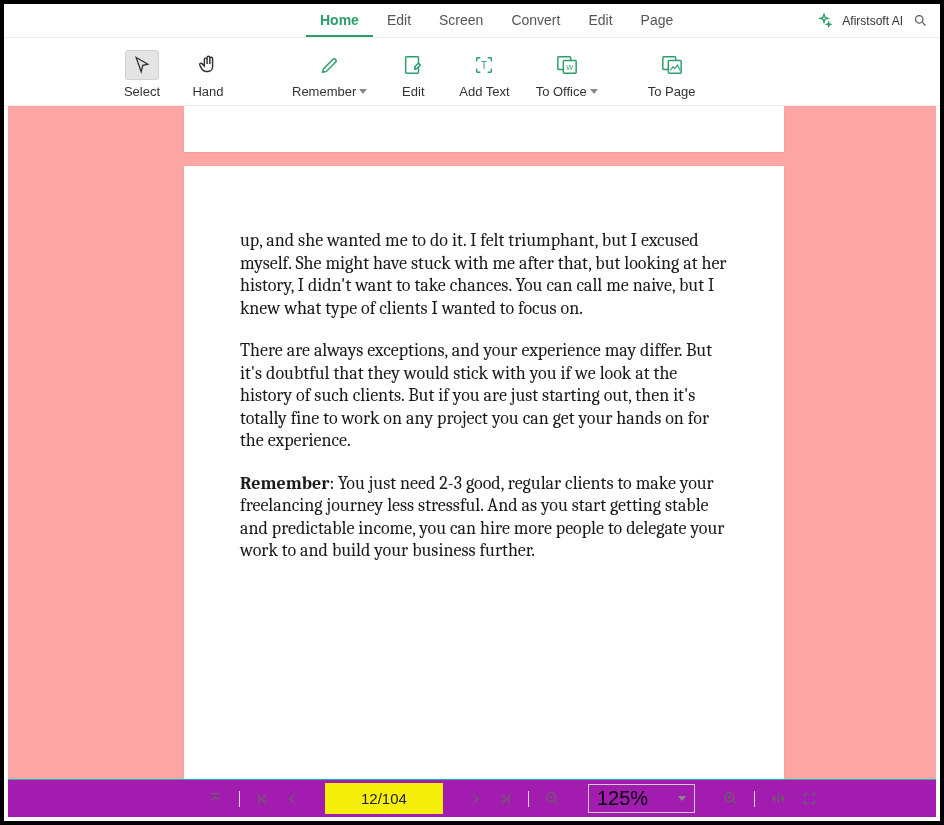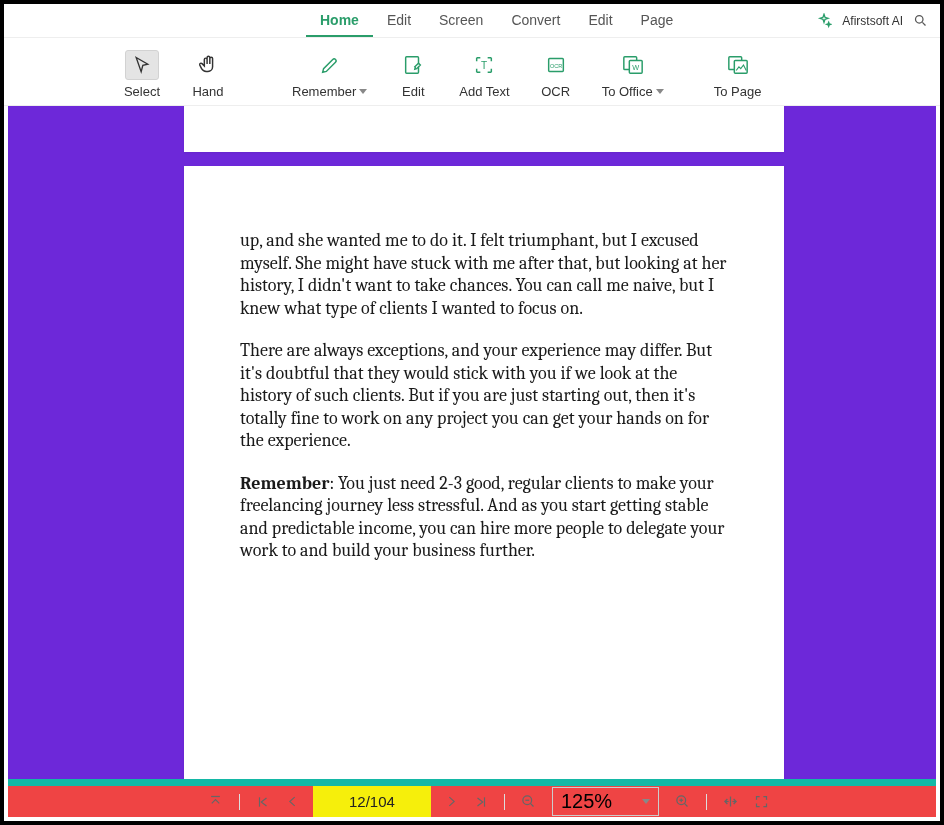--- a/index.html
+++ b/index.html
@@ -74,21 +74,21 @@
   .caret-down {
     width: 0; height: 0;
     border-left: 4px solid transparent;
     border-right: 4px solid transparent;
     border-top: 5px solid #888;
   }
   .spacer-wide { width: 28px; }
   .spacer-med { width: 14px; }
 
   .viewport {
-    background: #6d28d9;
+    background: #fca5a5;
     position: absolute;
     top: 102px; left: 4px; right: 4px; bottom: 42px;
     overflow: hidden;
     text-decoration: underline;
   }
   .page-strip {
     position: absolute;
     left: 176px;
     width: 600px;
     top: 0;
@@ -111,27 +111,27 @@
     font-size: 18px;
     line-height: 1.25;
     color: #1a1a1a;
   }
   .para { margin: 0 0 20px 0; }
 
   .statusbar {
     position: absolute;
     left: 4px; right: 4px; bottom: 4px;
     height: 38px;
-    background: #ef4444;
+    background: #a21caf;
     display: flex;
     align-items: center;
     padding: 0 12px 0 200px;
-    gap: 16px;
+    gap: 28px;
     font-size: 14px;
-    border-top: 7px solid #14b8a6;
+    border-top: 1px solid #14b8a6;
   }
   .nav-group { display: flex; align-items: center; gap: 16px; }
   .nav-btn { color: #666; cursor: pointer; display:flex; align-items:center;}
   .vsep { width: 1px; height: 16px; background: #ddd; }
   .page-indicator {
     background: #f6ef0b;
     padding: 5px 34px;
     font-size: 15px;
     color: #222;
     box-shadow: 0 0 0 2px #f6ef0b;
@@ -232,31 +232,20 @@
       <svg width="22" height="22" viewBox="0 0 24 24" fill="none" stroke="#2a9d6a" stroke-width="1.6">
         <path d="M4 4h4M4 4v4M20 4h-4M20 4v4M4 20h4M4 20v-4M20 20h-4M20 20v-4"></path>
         <text x="12" y="16" font-size="11" text-anchor="middle" fill="#2a9d6a" stroke="none" font-family="Arial">T</text>
       </svg>
     </div>
     <span class="tool-label">
         <span>Add Text</span>
       </span>
   </div>
 
-  <div class="tool">
-    <div class="icon-wrap">
-      <svg width="22" height="22" viewBox="0 0 24 24" fill="none" stroke="#2a9d6a" stroke-width="1.6">
-        <rect x="4" y="5" width="16" height="14" rx="1"></rect>
-        <text x="12" y="15" font-size="6" text-anchor="middle" fill="#2a9d6a" stroke="none" font-family="Arial">OCR</text>
-      </svg>
-    </div>
-    <span class="tool-label">
-        <span>OCR</span>
-      </span>
-  </div>
 
   <div class="tool">
     <div class="icon-wrap">
       <svg width="24" height="22" viewBox="0 0 26 24" fill="none" stroke="#2a9d6a" stroke-width="1.6">
         <rect x="3" y="3" width="14" height="14" rx="1"></rect>
         <rect x="9" y="7" width="14" height="14" rx="1" fill="#fff"></rect>
         <text x="16" y="17" font-size="8" text-anchor="middle" fill="#2a9d6a" stroke="none" font-family="Arial">W</text>
       </svg>
     </div>
     <span class="tool-label">

